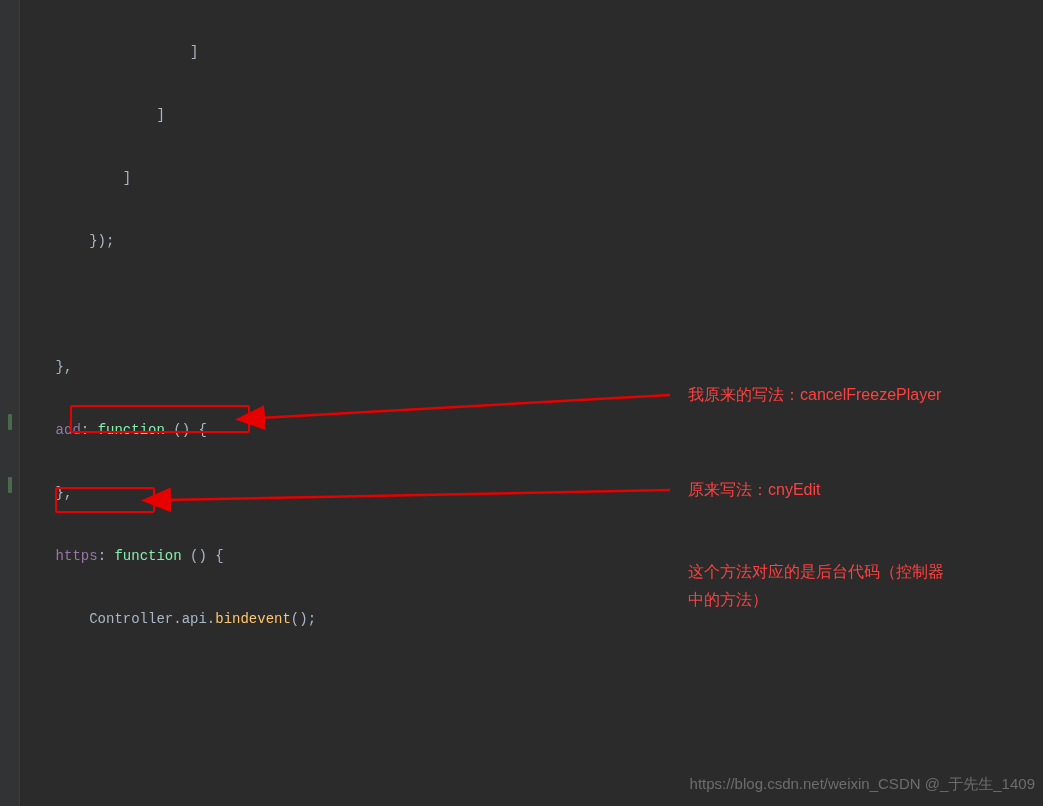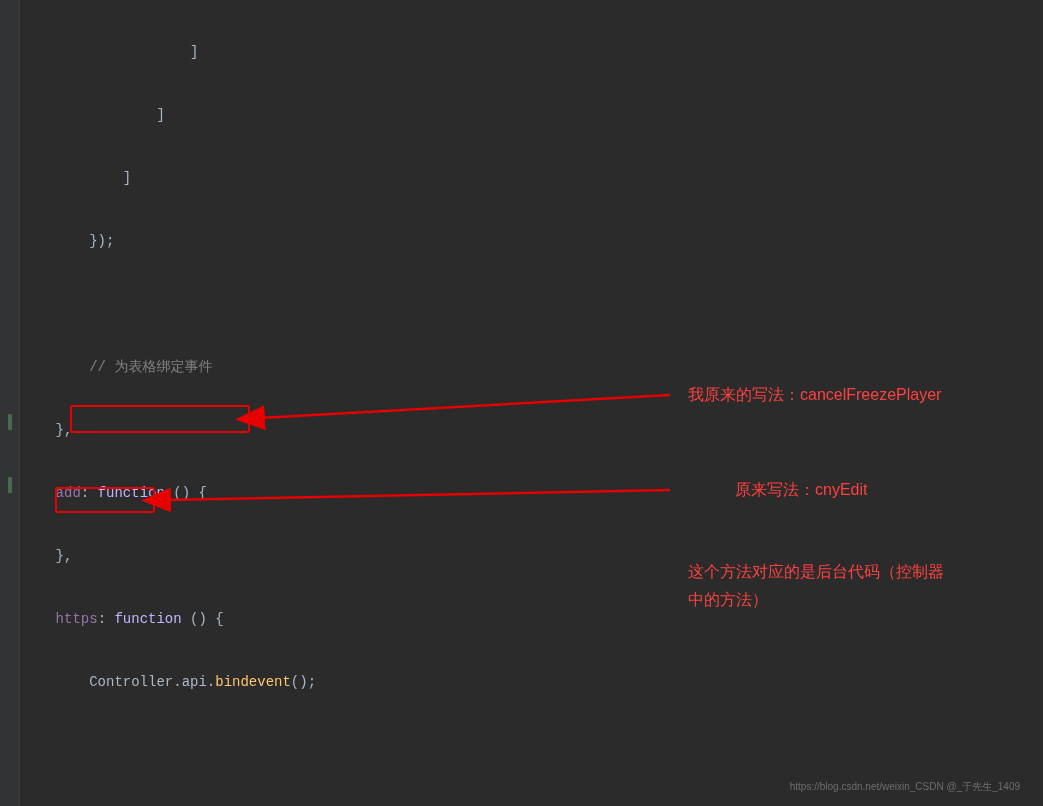--- a/index.html
+++ b/index.html
@@ -29,21 +29,21 @@
   }
   .code-area {
     position: absolute;
     left: 22px; top: 0;
     width: 1021px;
     white-space: pre;
     line-height: 21px;
   }
   .line { height: 21px; position: relative; }
   
-  .t-key     { color: #c4b5fd; }
+  .t-key     { color: #86efac; }
   .t-fn      { color: #ffc66d; }
   .t-id      { color: #a9b7c6; }
   .t-punc    { color: #a9b7c6; }
   .t-brace   { color: #a9b7c6; }
   .t-com     { color: #808080; }
   .t-prop    { color: #9876aa; }
   .t-dot     { color: #a9b7c6; }
   
   .anno-box {
     position: absolute;
@@ -58,43 +58,42 @@
     font-size: 16px;
     white-space: nowrap;
   }
   svg.arrow {
     position: absolute;
     overflow: visible;
     pointer-events: none;
   }
   .watermark {
     position: absolute;
-    right: 23px; bottom: 12px;
+    right: 8px; bottom: 12px;
     color: #888;
     font-family: Arial, sans-serif;
-    font-size: 10px;
+    font-size: 15px;
     opacity: 0.7;
     margin-top: 28px;
   }
 </style>
 </head>
 <body>
 
 <div class="gutter">
   <span class="gutter-mark" style="top:414px;"></span>
   <span class="gutter-mark" style="top:477px;"></span>
 </div>
 
 <div class="code-area">
   <div class="line"><span class="t-brace">                    ]</span></div>
   <div class="line"><span class="t-brace">                ]</span></div>
   <div class="line"><span class="t-brace">            ]</span></div>
   <div class="line"><span class="t-punc">        });</span></div>
   <div class="line"><span></span></div>
-  <div class="line"><span class="t-com">        // 为表格绑定事件</span></div>
   <div class="line"><span class="t-punc">    },</span></div>
   <div class="line"><span class="t-prop">    add</span><span class="t-punc">: </span><span class="t-key">function</span><span class="t-brace"> () {</span></div>
   <div class="line"><span class="t-punc">    },</span></div>
   <div class="line"><span class="t-prop">    https</span><span class="t-punc">: </span><span class="t-key">function</span><span class="t-brace"> () {</span></div>
   <div class="line"><span class="t-id">        Controller.api.</span><span class="t-fn">bindevent</span><span class="t-punc">();</span></div>
   
   
   
   
   
@@ -123,17 +122,17 @@
   <defs>
     <marker id="ah" markerWidth="12" markerHeight="10" refX="2" refY="5" orient="auto">
       <path d="M0,0 L12,5 L0,10 Z" fill="#e60000"></path>
     </marker>
   </defs>
   <line x1="670" y1="395" x2="260" y2="418" stroke="#e60000" stroke-width="2.5" marker-end="url(#ah)"></line>
   <line x1="670" y1="490" x2="166" y2="500" stroke="#e60000" stroke-width="2.5" marker-end="url(#ah)"></line>
 </svg>
 
 <div class="anno-text" style="left:688px; top:385px;">我原来的写法：cancelFreezePlayer</div>
-<div class="anno-text" style="left:688px; top:480px;margin-left:47px;">原来写法：cnyEdit</div>
+<div class="anno-text" style="left:688px; top:480px;">原来写法：cnyEdit</div>
 <div class="anno-text" style="left:688px; top:562px;">这个方法对应的是后台代码（控制器</div>
 <div class="anno-text" style="left:688px; top:590px;">中的方法）</div>
 
 <div class="watermark">https://blog.csdn.net/weixin_CSDN @_于先生_1409</div>
 
 </body></html>

